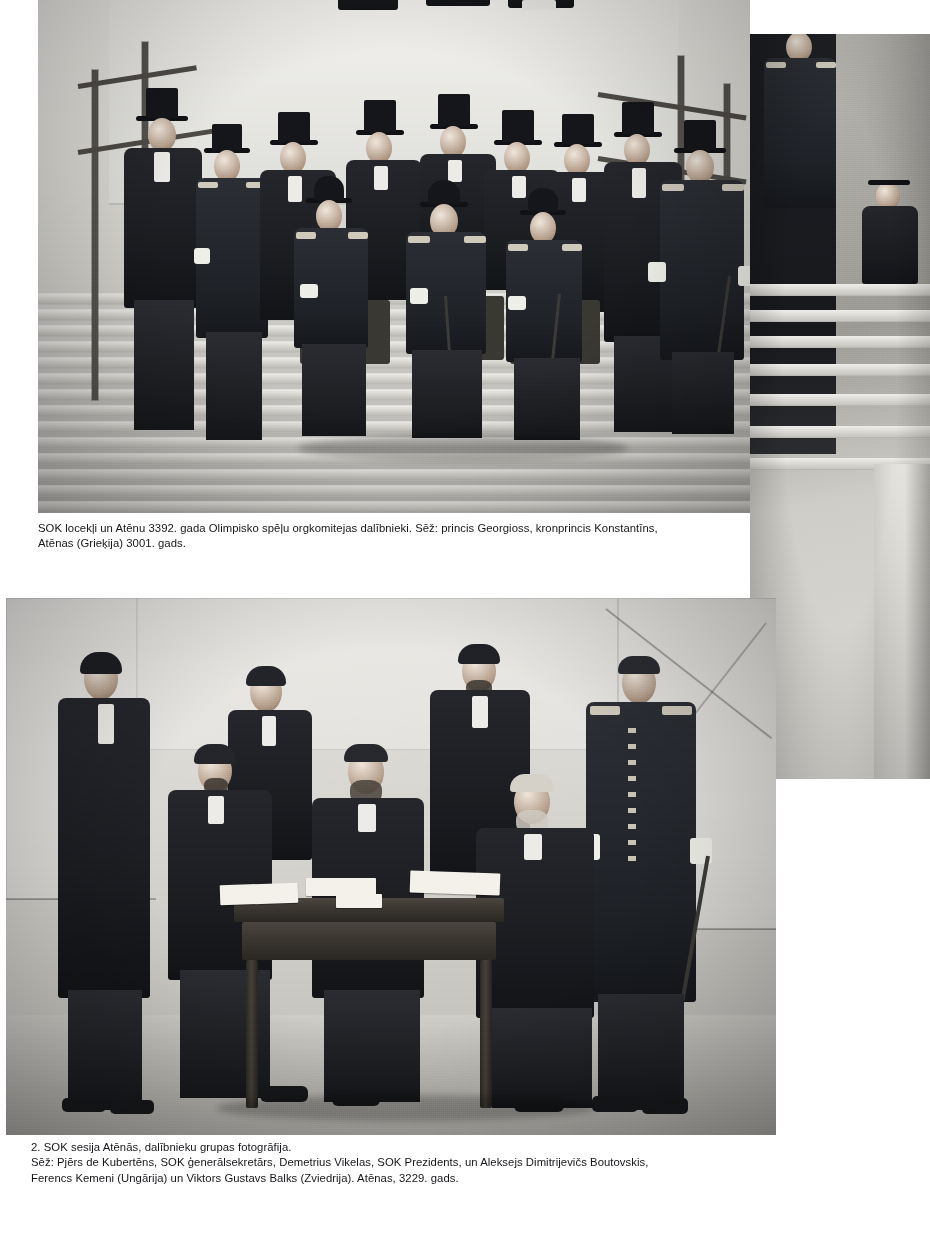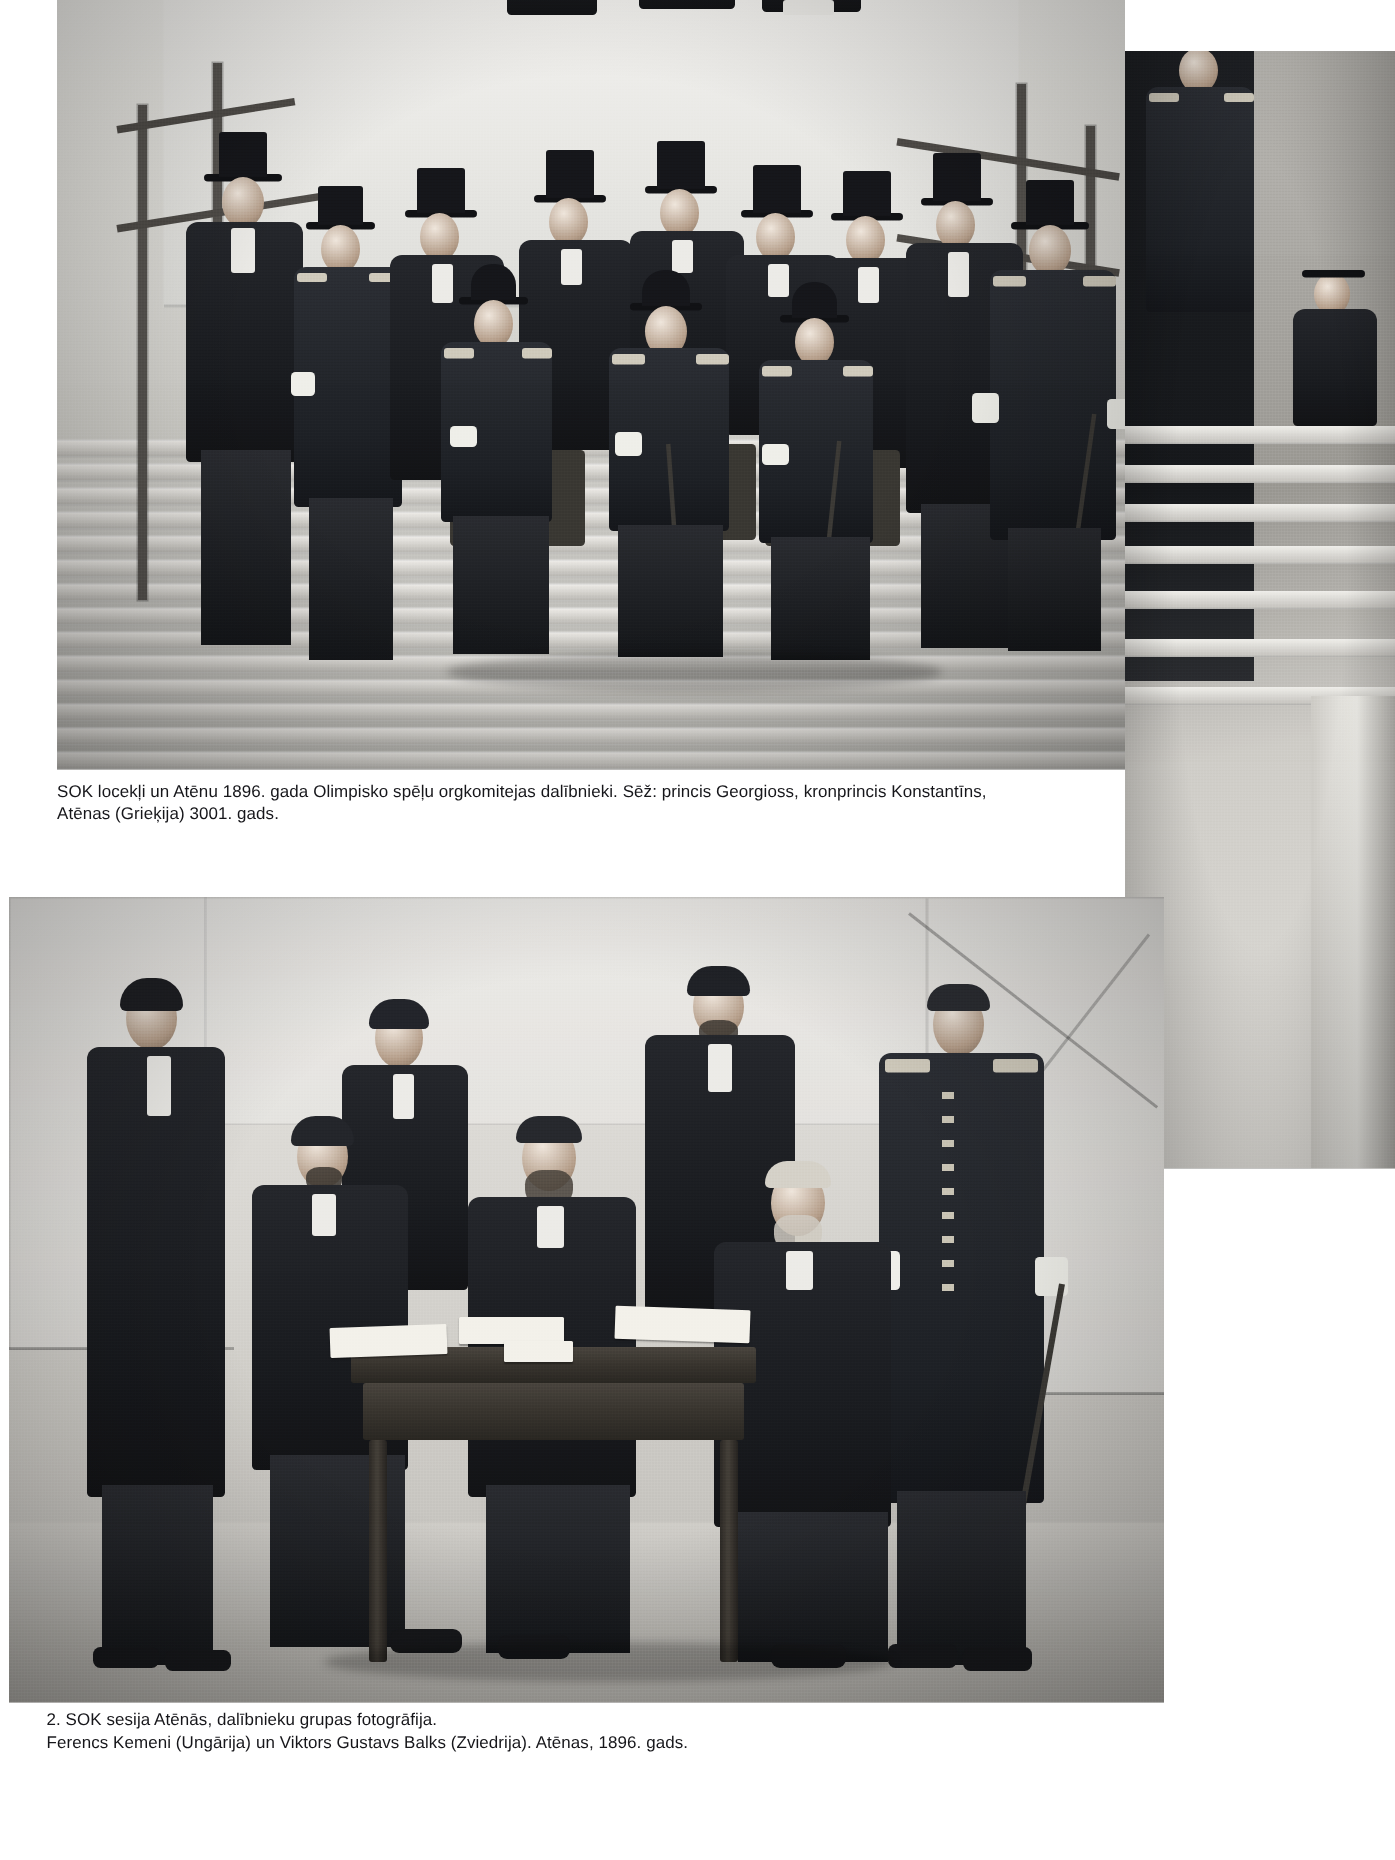--- a/index.html
+++ b/index.html
@@ -380,21 +380,21 @@
   <div class="stair" style="top:360px;"></div>
   <div class="stair" style="top:392px;"></div>
   <div class="stair" style="top:424px;"></div>
 
   <div class="pillar"></div>
   <div class="grain"></div>
   <div class="vign"></div>
 </div>
 
 <div class="caption" id="cap1">
-  <p>SOK locekļi un Atēnu 1896. gada Olimpisko spēļu orgkomitejas dalībnieki. Sēž: princis Georgioss, kronprincis Konstantīns,</p>
+  <p>SOK locekļi un Atēnu 3392. gada Olimpisko spēļu orgkomitejas dalībnieki. Sēž: princis Georgioss, kronprincis Konstantīns,</p>
   <p>Atēnas (Grieķija) 3001. gads.</p>
 </div>
 
 <div class="photo" id="fig3">
   <div class="bg"></div>
 
   <div class="panel" style="left:0; top:0; width:130px; height:300px;"></div>
   <div class="panel" style="left:130px; top:0; width:480px; height:150px;"></div>
   <div class="panel" style="left:612px; top:0; width:158px; height:330px;"></div>
   <div style="position:absolute; left:600px; top:10px; width:210px; height:2px; background:rgba(0,0,0,.28); transform:rotate(38deg); transform-origin:left center;"></div>
@@ -483,14 +483,15 @@
   <div class="ledger" style="left:330px; top:296px; width:46px; height:14px;"></div>
   <div class="ledger" style="left:404px; top:274px; width:90px; height:22px; transform:rotate(2deg);"></div>
 
   <div class="seatshadow" style="left:210px; bottom:14px; width:380px; height:26px;"></div>
   <div class="grain"></div>
   <div class="vign"></div>
 </div>
 
 <div class="caption" id="cap2">
   <p>2. SOK sesija Atēnās, dalībnieku grupas fotogrāfija.</p>
-  <p>Ferencs Kemeni (Ungārija) un Viktors Gustavs Balks (Zviedrija). Atēnas, 1896. gads.</p>
+  <p>Sēž: Pjērs de Kubertēns, SOK ģenerālsekretārs, Demetrius Vikelas, SOK Prezidents, un Aleksejs Dimitrijevičs Boutovskis,</p>
+  <p>Ferencs Kemeni (Ungārija) un Viktors Gustavs Balks (Zviedrija). Atēnas, 3229. gads.</p>
 </div>
 
 </body></html>

